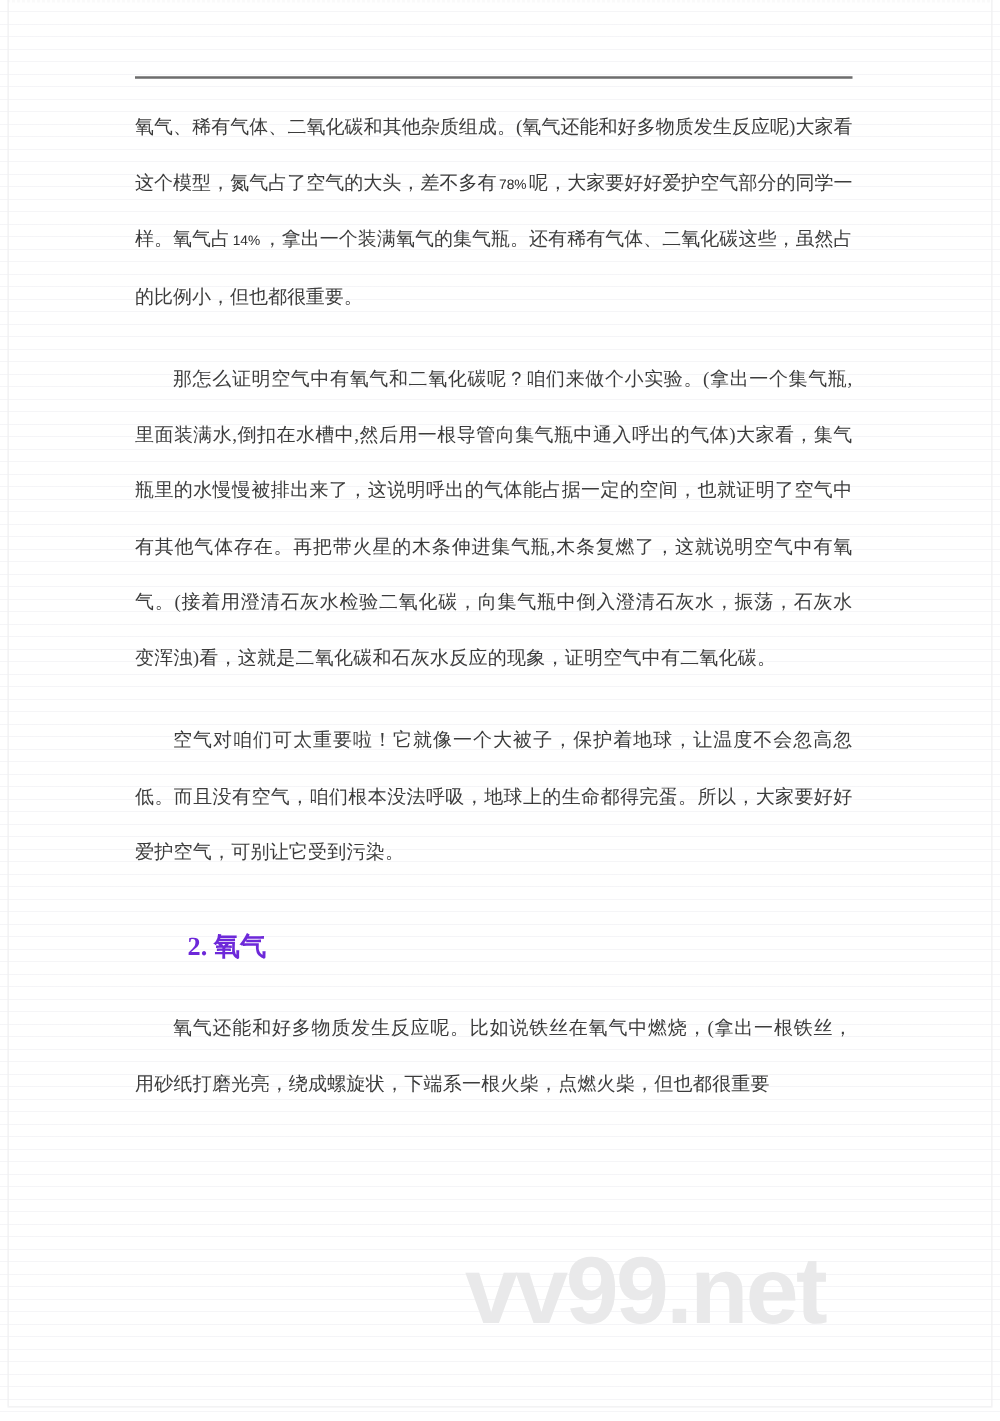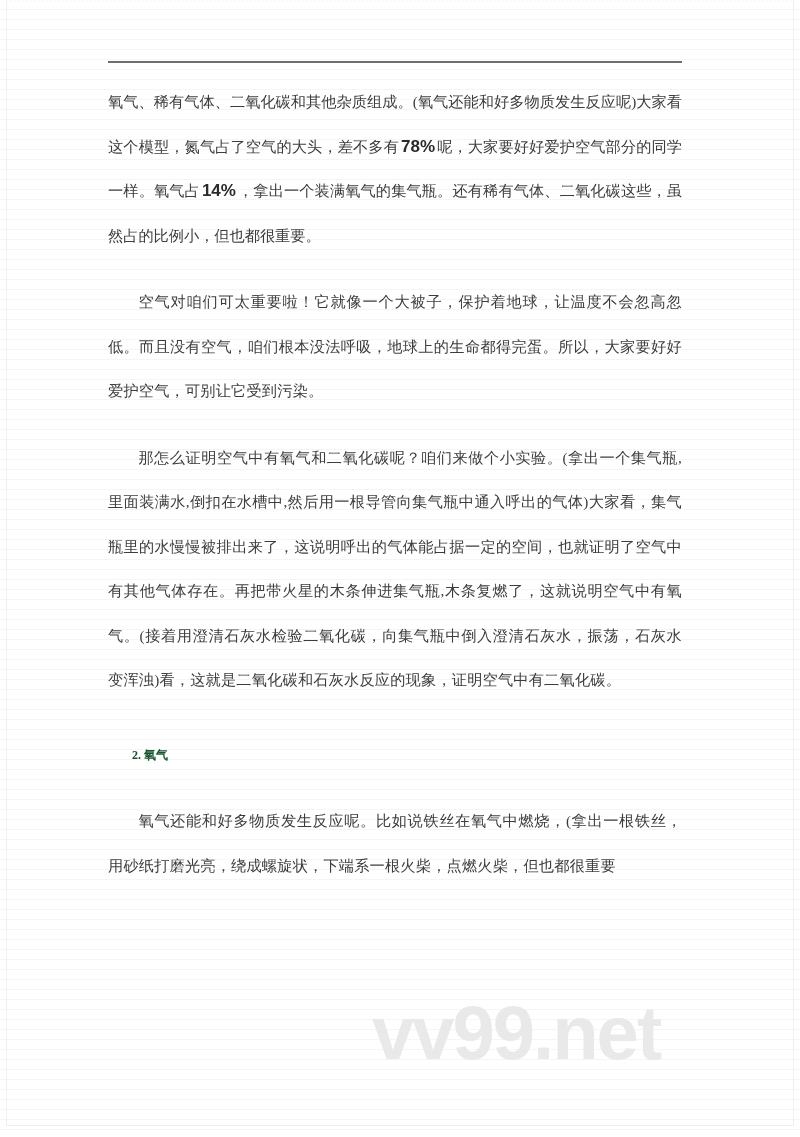--- a/index.html
+++ b/index.html
@@ -91,32 +91,32 @@
     font-family: "Liberation Serif", "DejaVu Serif", serif;
   }
   p.indent { text-indent: 2em; }
   p.tight  { letter-spacing: 0px; }
 
   
   p.gap-before { margin-top: 22px; }
 
   h3.section-head {
     margin: 30px 0 0 0;
-    font-size: 12px;
+    font-size: 21px;
     line-height: 44.5px;
     font-weight: bold;
-    color: #14532d;
+    color: #6d28d9;
     text-indent: 2em;
     font-family: "Liberation Serif", "DejaVu Serif", serif;
   }
 
   .num {
     font-family: "Liberation Sans", "DejaVu Sans", sans-serif;
-    font-weight: bold;
-    font-size: 17px;
+    font-weight: normal;
+    font-size: 11px;
     color: #2b2b2b;
     padding: 0 2px;
   }
 
   .watermark {
     position: absolute;
     left: 372px;
     top: 995px;
     font-family: "Liberation Sans", "DejaVu Sans", sans-serif;
     font-weight: bold;
@@ -144,23 +144,23 @@
   <div class="watermark">vv99.net</div>
 
   <div class="content">
 
     <div class="header-rule"></div>
 
     <div class="body-col">
 
       <p class="para tight"><span>氧气、稀有气体、二氧化碳和其他杂质组成。(氧气还能和好多物质发生反应呢)</span><span>大家看这个模型，氮气占了空气的大头，差不多有</span><span class="num">78%</span><span>呢，大家要好好爱护空气</span><span>部分的同学一样。氧气占</span><span class="num">14%</span><span>，拿出一个装满氧气的集气瓶。还有稀有气体、</span><span>二氧化碳这些，虽然占的比例小，但也都很重要。</span></p>
 
+      <p class="para indent gap-before">那怎么证明空气中有氧气和二氧化碳呢？咱们来做个小实验。(拿出一个集气瓶,里面装满水,倒扣在水槽中,然后用一根导管向集气瓶中通入呼出的气体)大家看，集气瓶里的水慢慢被排出来了，这说明呼出的气体能占据一定的空间，也就证明了空气中有其他气体存在。再把带火星的木条伸进集气瓶,木条复燃了，这就说明空气中有氧气。(接着用澄清石灰水检验二氧化碳，向集气瓶中倒入澄清石灰水，振荡，石灰水变浑浊)看，这就是二氧化碳和石灰水反应的现象，证明空气中有二氧化碳。</p>
+
       <p class="para indent gap-before">空气对咱们可太重要啦！它就像一个大被子，保护着地球，让温度不会忽高忽低。而且没有空气，咱们根本没法呼吸，地球上的生命都得完蛋。所以，大家要好好爱护空气，可别让它受到污染。</p>
-
-      <p class="para indent gap-before">那怎么证明空气中有氧气和二氧化碳呢？咱们来做个小实验。(拿出一个集气瓶,里面装满水,倒扣在水槽中,然后用一根导管向集气瓶中通入呼出的气体)大家看，集气瓶里的水慢慢被排出来了，这说明呼出的气体能占据一定的空间，也就证明了空气中有其他气体存在。再把带火星的木条伸进集气瓶,木条复燃了，这就说明空气中有氧气。(接着用澄清石灰水检验二氧化碳，向集气瓶中倒入澄清石灰水，振荡，石灰水变浑浊)看，这就是二氧化碳和石灰水反应的现象，证明空气中有二氧化碳。</p>
 
       <h3 class="section-head">2. 氧气</h3>
 
 
       <p class="para indent gap-before">氧气还能和好多物质发生反应呢。比如说铁丝在氧气中燃烧，(拿出一根铁丝，用砂纸打磨光亮，绕成螺旋状，下端系一根火柴，点燃火柴，但也都很重要</p>
 
     </div>
   </div>
 </div>
 

